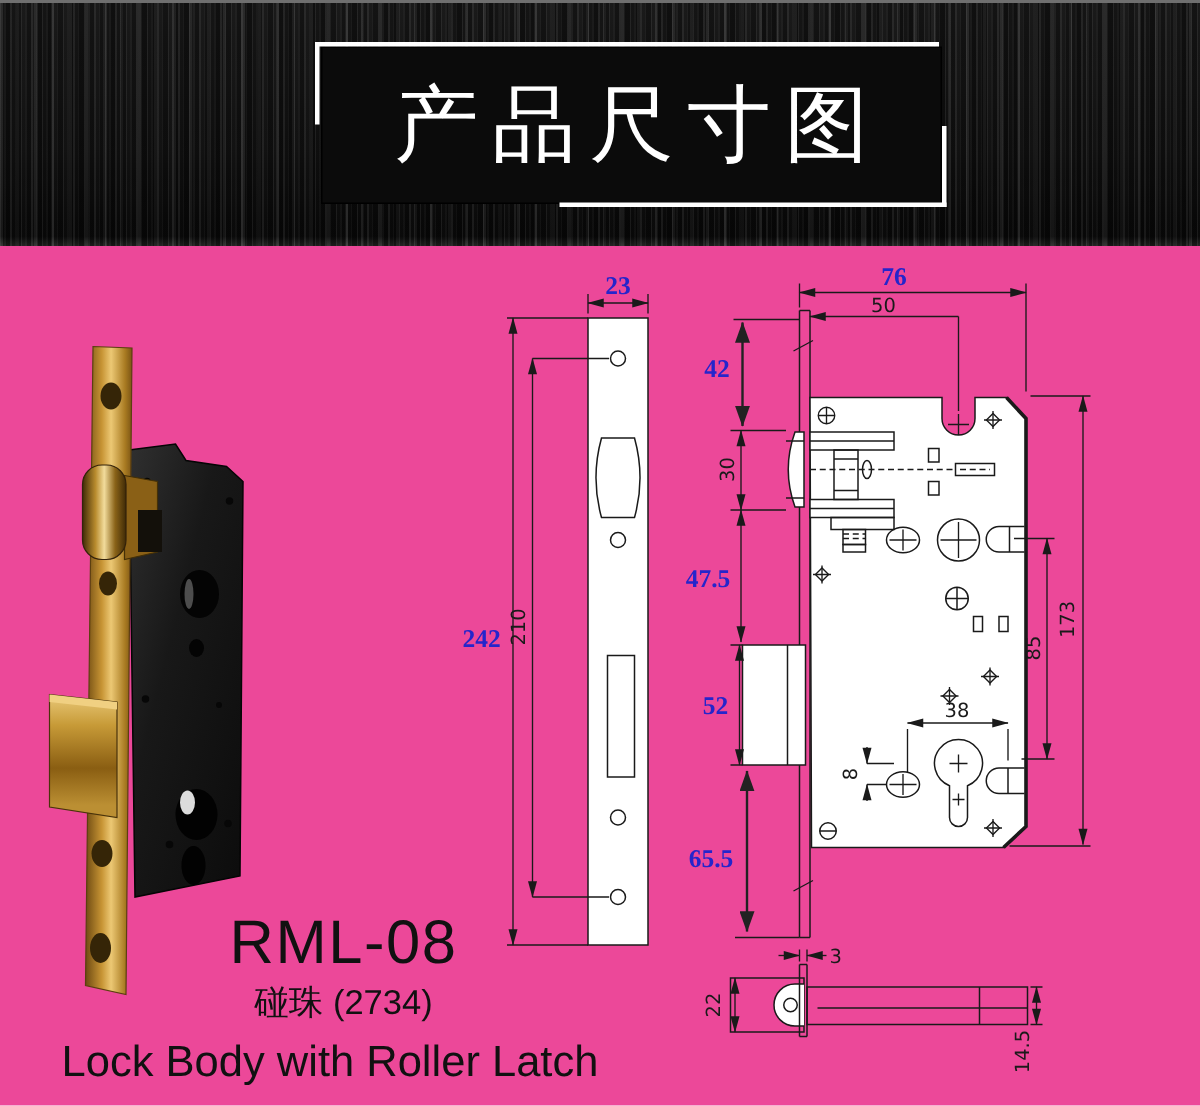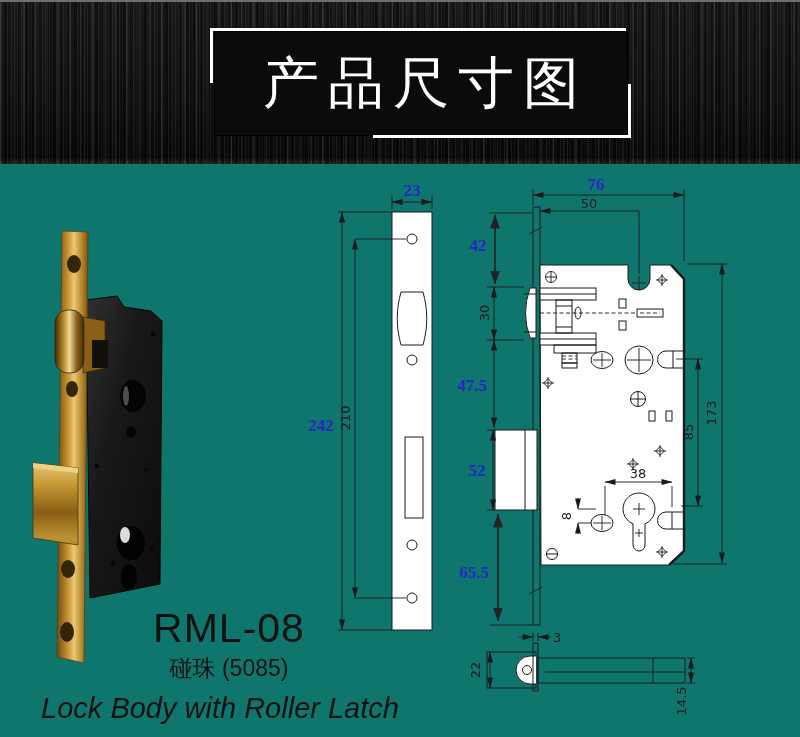--- a/index.html
+++ b/index.html
@@ -1,16 +1,16 @@
 <!DOCTYPE html>
 <html><head>
 <meta charset="utf-8">
 <style>
   html,body{margin:0;padding:0;background:#fff;}
-  #page{position:relative;width:800px;height:737px;background:#0f766e;overflow:hidden;
+  #page{position:relative;width:800px;height:737px;background:#ec4899;overflow:hidden;
         font-family:"Liberation Sans",sans-serif;}
   
   #hdr{position:absolute;left:0;top:0;width:800px;height:164px;
     border-top:2px solid #6f6f6f;box-sizing:border-box;
     background:
       repeating-linear-gradient(90deg, rgba(255,255,255,.07) 0 1px, rgba(0,0,0,0) 1px 3px,
         rgba(255,255,255,.03) 3px 4px, rgba(0,0,0,.25) 4px 7px),
       repeating-linear-gradient(90deg, rgba(255,255,255,.05) 0 2px, rgba(0,0,0,.35) 2px 11px,
         rgba(255,255,255,.04) 11px 13px, rgba(0,0,0,.2) 13px 23px),
       linear-gradient(#202020,#161616 60%,#0c0c0c 96%,#2e2e2e);}
@@ -19,21 +19,21 @@
   #hdr-title{color:#fff;font-family:"DejaVu Serif","Liberation Serif",serif;
     font-size:56px;letter-spacing:9px;white-space:nowrap;padding-left:9px;}
   .brk-tl{position:absolute;left:210px;top:26px;width:413px;height:52px;
     border-top:3px solid #fff;border-left:3px solid #fff;}
   .brk-br{position:absolute;left:373px;top:82px;width:255px;height:51px;
     border-bottom:3px solid #fff;border-right:3px solid #fff;}
   
   .cap{position:absolute;color:#111;text-align:center;}
   #cap-model{left:129px;top:605px;width:200px;font-size:41px;letter-spacing:1px;}
   #cap-cn{left:129px;top:653px;width:200px;font-size:23px;}
-  #cap-en{left:25px;top:692px;width:390px;font-size:29px;font-style:italic;}
+  #cap-en{left:25px;top:692px;width:390px;font-size:29px;}
   
   svg{position:absolute;left:0;top:0;}
   .dimB{font-family:"Liberation Serif",serif;font-weight:bold;font-size:17px;fill:#2525cb;}
   .dimK{font-family:"DejaVu Sans",sans-serif;font-size:13px;fill:#1a1a1a;}
   .ln{stroke:#1a1a1a;stroke-width:1;fill:none;}
   .lnF{stroke:#1a1a1a;stroke-width:1;fill:#fff;}
   .dm{stroke:#1a1a1a;stroke-width:0.9;fill:none;}
   .dash{stroke:#1a1a1a;stroke-width:0.9;fill:none;stroke-dasharray:4 2.5;}
 </style>
 </head>
@@ -253,15 +253,15 @@
       <path d="M490,652 V688" class="dm" marker-start="url(#ca)" marker-end="url(#ca)"></path>
       <text transform="translate(480,670) rotate(-90)" text-anchor="middle" class="dimK">22</text>
 
       <path d="M687,658 H695 M687,683 H695" class="dm"></path>
       <path d="M691,658 V683" class="dm" marker-start="url(#ca)" marker-end="url(#ca)"></path>
       <text transform="translate(686,701) rotate(-90)" text-anchor="middle" class="dimK">14.5</text>
     </g>
   </svg>
 
   <div class="cap" id="cap-model">RML-08</div>
-  <div class="cap" id="cap-cn">碰珠 (5085)</div>
+  <div class="cap" id="cap-cn">碰珠 (2734)</div>
   <div class="cap" id="cap-en">Lock Body with Roller Latch</div>
 </div>
 
 </body></html>

